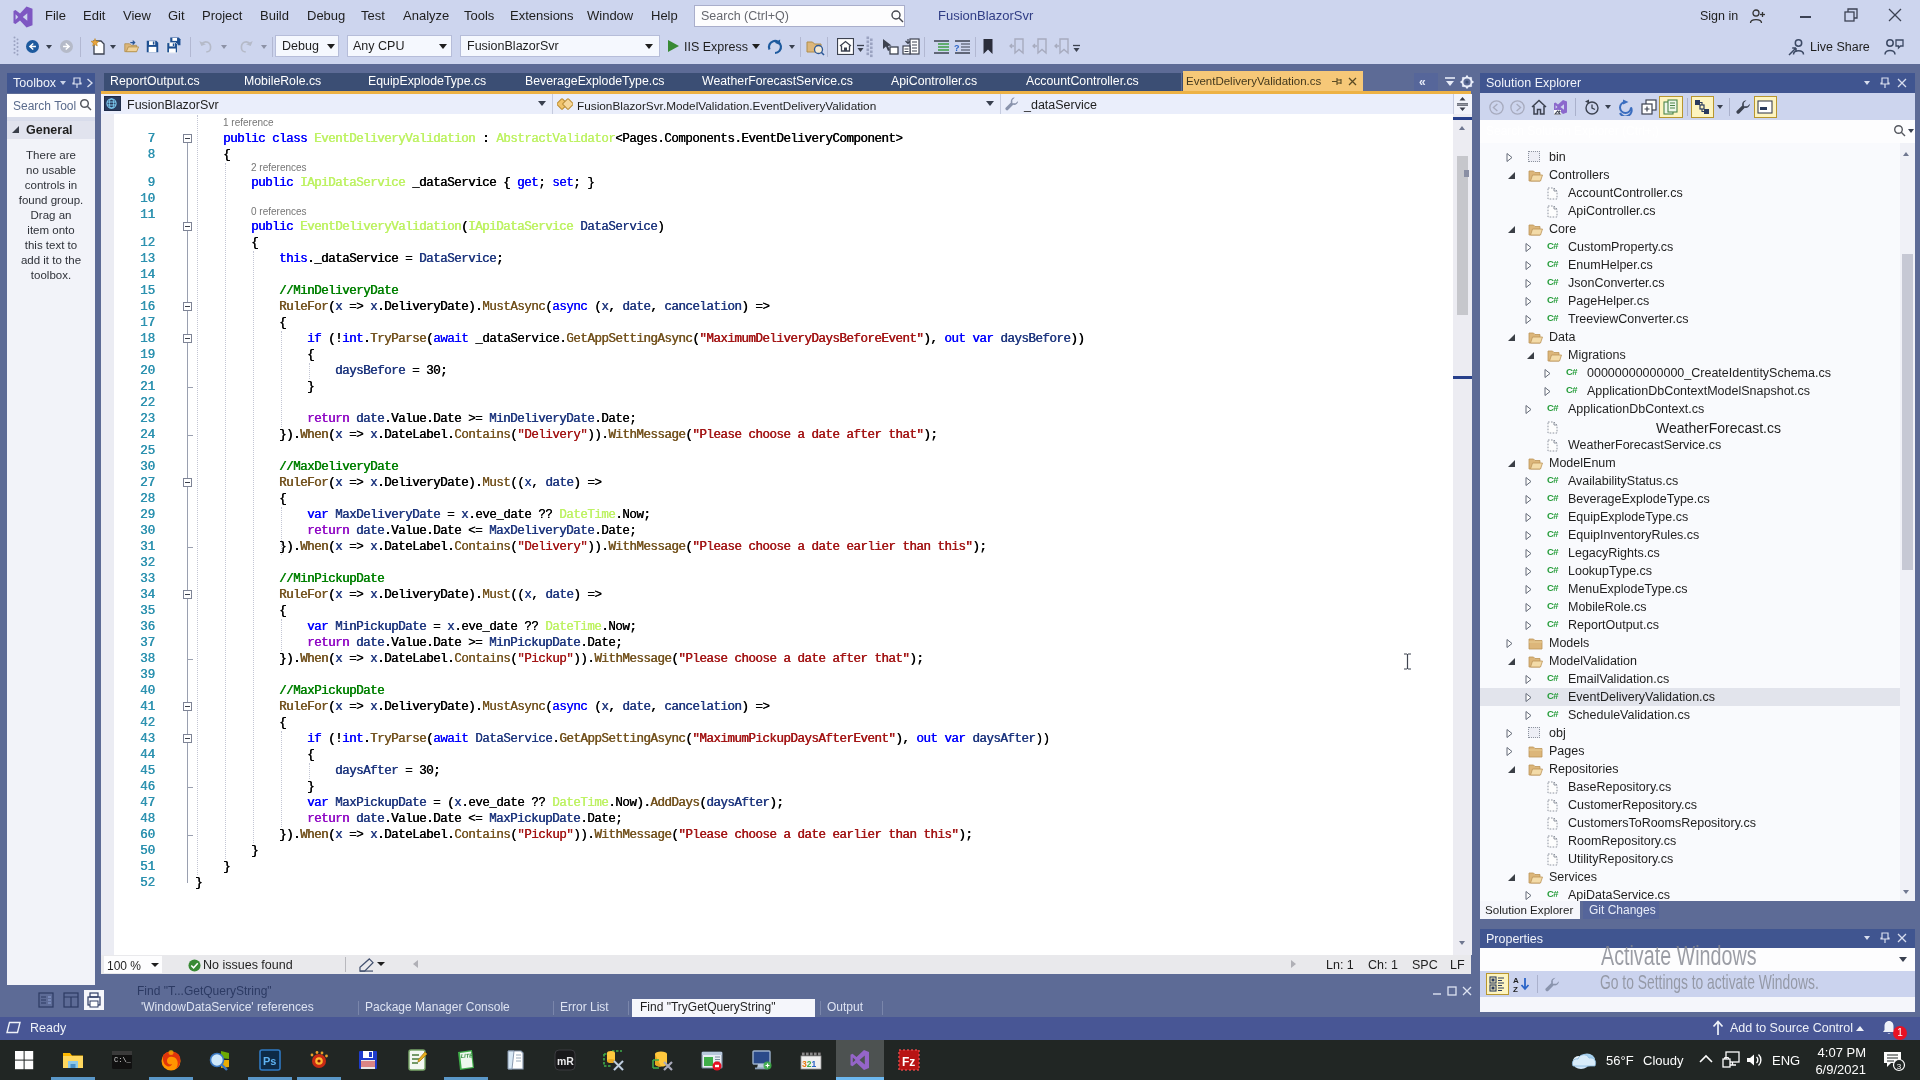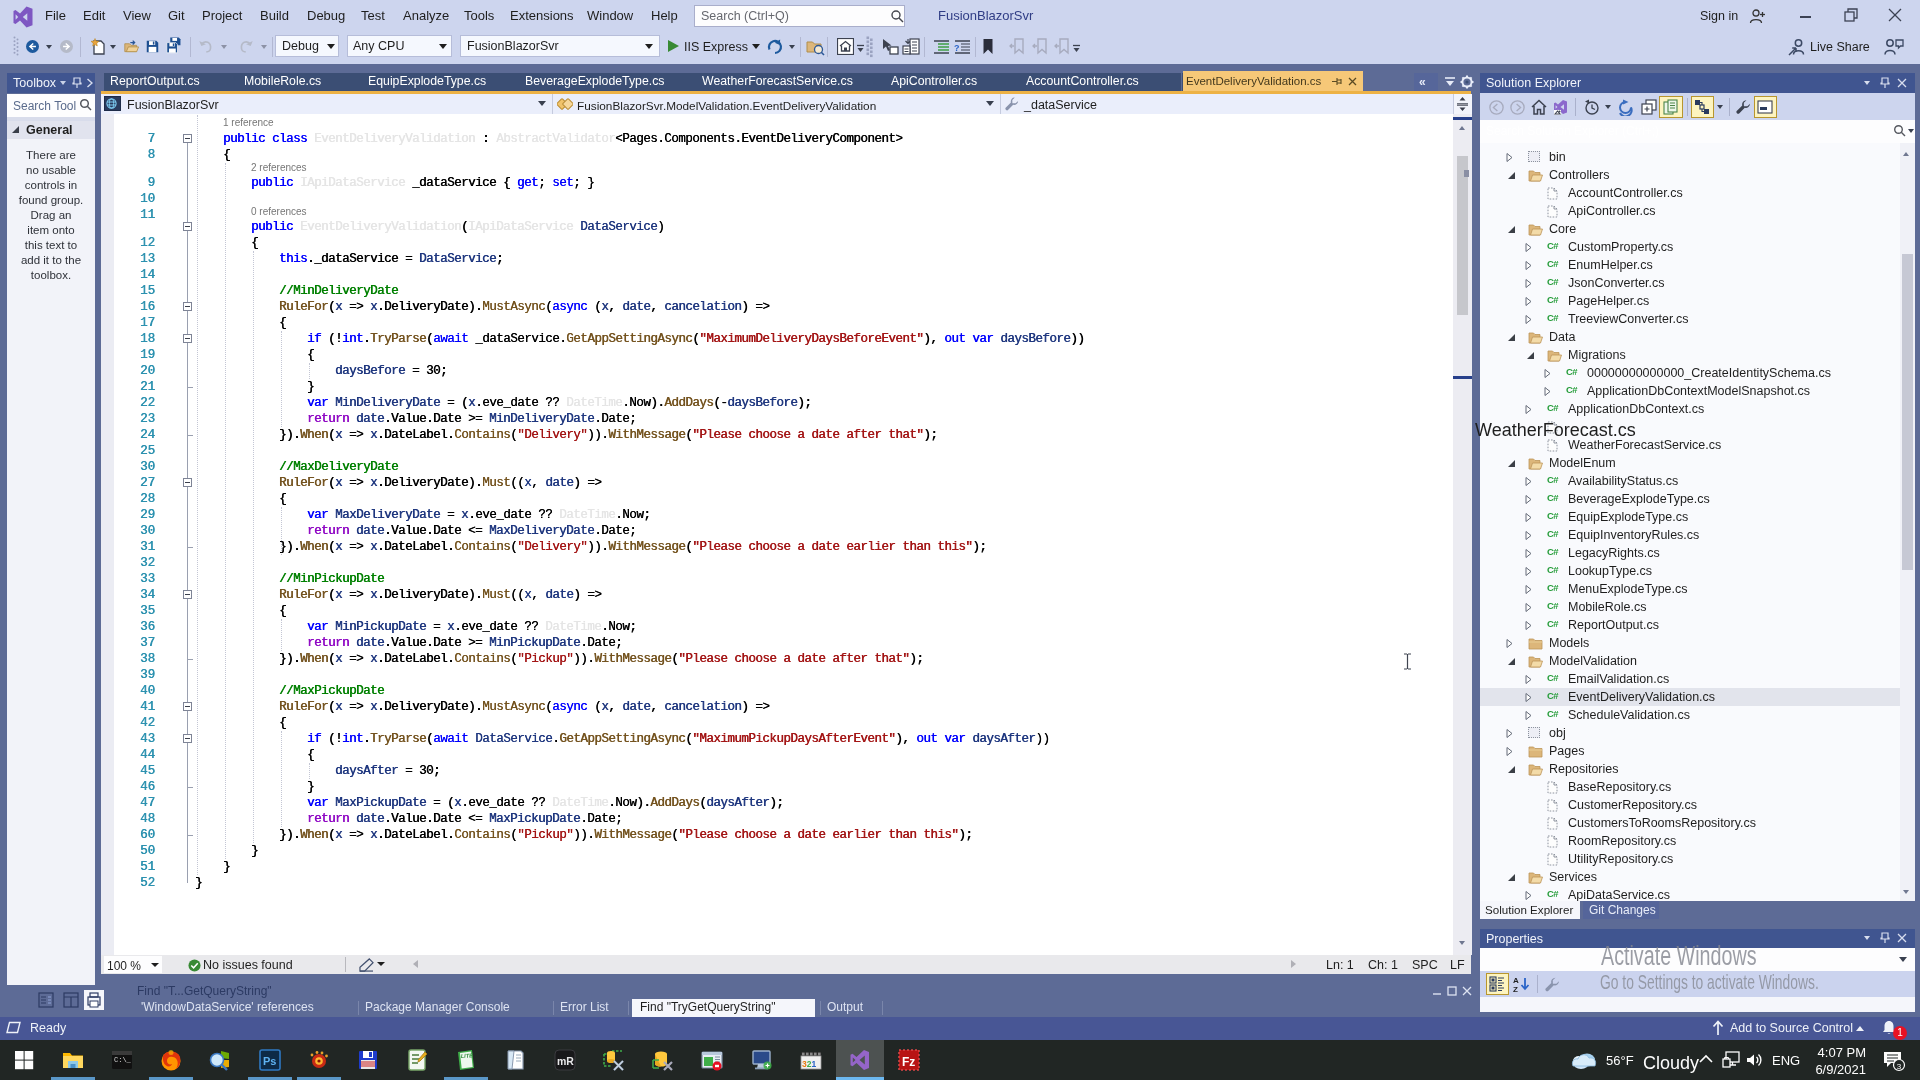--- a/index.html
+++ b/index.html
@@ -10,21 +10,21 @@
 .ddbox{position:absolute;top:35px;height:22px;background:#f5f8fe;border:1px solid #b6bdd9;font-size:12.5px;color:#1e1e1e;line-height:20px}
 .caret{position:absolute;width:0;height:0;border-left:4px solid transparent;border-right:4px solid transparent;border-top:5px solid #1e1e1e}
 .caretsm{position:absolute;width:0;height:0;border-left:3.5px solid transparent;border-right:3.5px solid transparent;border-top:4px solid #39404f}
 .sep{position:absolute;top:37px;height:20px;width:1px;background:#b2b8d2}
 
 .tab{position:absolute;top:73px;height:18px;background:#3b4e74;color:#fff;font-size:12.3px;line-height:17px;padding-left:6px;white-space:nowrap}
 .tabsep{position:absolute;top:73px;height:18px;width:1px;background:#5d6b96}
 
 .codeline{position:absolute;left:195px;white-space:pre;font-family:"Liberation Mono",monospace;font-size:12.5px;line-height:16px;letter-spacing:-0.5px;color:#000;text-shadow:0.45px 0 0 currentColor}
 .lnum{position:absolute;left:101px;width:54px;text-align:right;font-family:"Liberation Mono",monospace;font-size:12.5px;line-height:16px;color:#2b91af;text-shadow:0.4px 0 0 currentColor}
-.k{color:#0000ff}.t{color:#e5e5e5}.m{color:#74531f}.pa{color:#1f377f}.s{color:#a31515}.c{color:#008000}.ctl{color:#8f08c4}
+.k{color:#0000ff}.t{color:#bef264}.m{color:#74531f}.pa{color:#1f377f}.s{color:#a31515}.c{color:#008000}.ctl{color:#8f08c4}
 .lens{position:absolute;font-size:10px;color:#767676;line-height:16px;font-family:"Liberation Sans",sans-serif}
 .guide{position:absolute;width:1px;border-left:1px dotted #c3c6d4}
 .obox{position:absolute;width:9px;height:9px;border:1px solid #7e8496;background:#fff;z-index:3}
 .obox:after{content:"";position:absolute;left:1px;top:3px;width:5px;height:1px;background:#3a3f4c}
 .hdr{background:#405590;color:#f0f3fa;font-size:12.5px}
 .goldbox{position:absolute;background:#fdf4bf;border:1px solid #b8962e}
 .wm{position:absolute;color:#83868f;font-family:"Liberation Sans",sans-serif;white-space:nowrap}
 .csico{position:absolute;font-size:9.5px;font-weight:bold;color:#259c39;letter-spacing:-0.5px}
 .statusitem{color:#eef1f8;font-size:12.5px}
 .tbtab{position:absolute;top:999px;height:18px;color:#dde3f2;font-size:12px;line-height:17px;white-space:nowrap}
@@ -369,21 +369,20 @@
 <div class="codeline" style="top:315px">            {</div>
 <div class="lnum" style="top:331px">18</div>
 <div class="codeline" style="top:331px">                <span class="k">if</span> (!<span class="k">int</span>.<span class="m">TryParse</span>(<span class="k">await</span> _dataService.<span class="m">GetAppSettingAsync</span>(<span class="s">"MaximumDeliveryDaysBeforeEvent"</span>), <span class="k">out</span> <span class="k">var</span> <span class="pa">daysBefore</span>))</div>
 <div class="lnum" style="top:347px">19</div>
 <div class="codeline" style="top:347px">                {</div>
 <div class="lnum" style="top:363px">20</div>
 <div class="codeline" style="top:363px">                    <span class="pa">daysBefore</span> = 30;</div>
 <div class="lnum" style="top:379px">21</div>
 <div class="codeline" style="top:379px">                }</div>
 <div class="lnum" style="top:395px">22</div>
-<div class="codeline" style="top:395px">                <span class="k">var</span> <span class="pa">MinDeliveryDate</span> = (<span class="pa">x</span>.eve_date ?? <span class="t">DateTime</span>.Now).<span class="m">AddDays</span>(-<span class="pa">daysBefore</span>);</div>
 <div class="lnum" style="top:411px">23</div>
 <div class="codeline" style="top:411px">                <span class="ctl">return</span> <span class="pa">date</span>.Value.Date &gt;= <span class="pa">MinDeliveryDate</span>.Date;</div>
 <div class="lnum" style="top:427px">24</div>
 <div class="codeline" style="top:427px">            }).<span class="m">When</span>(<span class="pa">x</span> =&gt; <span class="pa">x</span>.DateLabel.<span class="m">Contains</span>(<span class="s">"Delivery"</span>)).<span class="m">WithMessage</span>(<span class="s">"Please choose a date after that"</span>);</div>
 <div class="lnum" style="top:443px">25</div>
 <div class="lnum" style="top:459px">30</div>
 <div class="codeline" style="top:459px">            <span class="c">//MaxDeliveryDate</span></div>
 <div class="lnum" style="top:475px">27</div>
 <div class="codeline" style="top:475px">            <span class="m">RuleFor</span>(<span class="pa">x</span> =&gt; <span class="pa">x</span>.DeliveryDate).<span class="m">Must</span>((<span class="pa">x</span>, <span class="pa">date</span>) =&gt;</div>
 <div class="lnum" style="top:491px">28</div>
@@ -673,21 +672,21 @@
 <div class="abs" style="left:1587px;top:384px;font-size:12.5px;color:#1e1e1e;white-space:nowrap">ApplicationDbContextModelSnapshot.cs</div>
 <svg class="abs" style="left:1525px;top:403.5px" width="7" height="11" viewBox="0 0 7 11">
       <path d="M1 1.5 L6 5.5 L1 9.5 Z" fill="#fdfdfd" stroke="#646b78" stroke-width="1"></path>
     </svg>
 <span class="csico" style="left:1547px;top:402px">C#</span>
 <div class="abs" style="left:1568px;top:402px;font-size:12.5px;color:#1e1e1e;white-space:nowrap">ApplicationDbContext.cs</div>
 <svg class="abs" style="left:1547px;top:420.5px" width="11" height="13" viewBox="0 0 11 13">
       <path d="M1 1 L7 1 L10 4 L10 12 L1 12 Z" fill="#fdfdfd" stroke="#8d939e" stroke-width="1" stroke-dasharray="1.6 1.4"></path>
       <path d="M7 1 L7 4 L10 4" fill="none" stroke="#8d939e" stroke-width="1"></path>
     </svg>
-<div class="abs" style="left:1475px;top:420px;font-size:18px;color:#1e1e1e;white-space:nowrap">WeatherForecast.cs</div>
+<div class="abs" style="left:1656px;top:420px;font-size:14px;color:#1e1e1e;white-space:nowrap">WeatherForecast.cs</div>
 <svg class="abs" style="left:1547px;top:438.5px" width="11" height="13" viewBox="0 0 11 13">
       <path d="M1 1 L7 1 L10 4 L10 12 L1 12 Z" fill="#fdfdfd" stroke="#8d939e" stroke-width="1" stroke-dasharray="1.6 1.4"></path>
       <path d="M7 1 L7 4 L10 4" fill="none" stroke="#8d939e" stroke-width="1"></path>
     </svg>
 <div class="abs" style="left:1568px;top:438px;font-size:12.5px;color:#1e1e1e;white-space:nowrap">WeatherForecastService.cs</div>
 <svg class="abs" style="left:1507px;top:458.5px" width="9" height="9" viewBox="0 0 9 9">
       <path d="M8 1 L8 8 L1 8 Z" fill="#3b3f46"></path>
     </svg>
 <svg class="abs" style="left:1528px;top:456.5px" width="15" height="13" viewBox="0 0 15 13">
       <path d="M1 12 L1 2 L5.5 2 L7 3.5 L12 3.5 L12 12 Z" fill="#dcb67a" stroke="#bd9659" stroke-width="0.8"></path>
@@ -1015,21 +1014,21 @@
 <div class="abs" style="left:248px;top:1077px;width:44px;height:3px;background:#5a97c8"></div>
 <div class="abs" style="left:297px;top:1077px;width:44px;height:3px;background:#5a97c8"></div>
 <div class="abs" style="left:444px;top:1077px;width:44px;height:3px;background:#5a97c8"></div>
 <svg class="abs" style="left:1570px;top:1050px" width="28" height="20" viewBox="0 0 28 20">
       <ellipse cx="11" cy="13" rx="8" ry="6" fill="#cfe6fa"></ellipse>
       <ellipse cx="17" cy="10" rx="8" ry="6.5" fill="#a8d2f0"></ellipse>
       <ellipse cx="9" cy="11" rx="6" ry="5" fill="#e8f4fd"></ellipse>
       <path d="M3 16 C1 12 4 8 8 9 C9 4 17 3 19 8 C24 7 27 11 25 16 Z" fill="#d8ecfa" stroke="#88b8dd" stroke-width="0.8"></path>
     </svg>
 <span class="abs" style="left:1606px;top:1053px;font-size:13px;color:#fdfdfd">56°F</span>
-<span class="abs" style="left:1643px;top:1053px;font-size:18px;color:#fdfdfd">Cloudy</span>
+<span class="abs" style="left:1643px;top:1053px;font-size:13px;color:#fdfdfd">Cloudy</span>
 <svg class="abs" style="left:1699px;top:1054px" width="14" height="10" viewBox="0 0 14 10">
       <path d="M1 8 L7 2 L13 8" stroke="#fdfdfd" stroke-width="1.6" fill="none"></path>
     </svg>
 <svg class="abs" style="left:1722px;top:1051px" width="18" height="17" viewBox="0 0 18 17">
       <rect x="4" y="1" width="13" height="10" fill="none" stroke="#fdfdfd" stroke-width="1.3"></rect>
       <path d="M10.5 11 L10.5 14 M7 14 L14 14" stroke="#fdfdfd" stroke-width="1.3"></path>
       <rect x="1" y="8" width="7" height="8" fill="#212624" stroke="#fdfdfd" stroke-width="1.3"></rect>
       <path d="M2.5 8 L2.5 6.5 L6.5 6.5 L6.5 8" stroke="#fdfdfd" stroke-width="1" fill="none"></path>
     </svg>
 <svg class="abs" style="left:1746px;top:1052px" width="18" height="16" viewBox="0 0 18 16">

